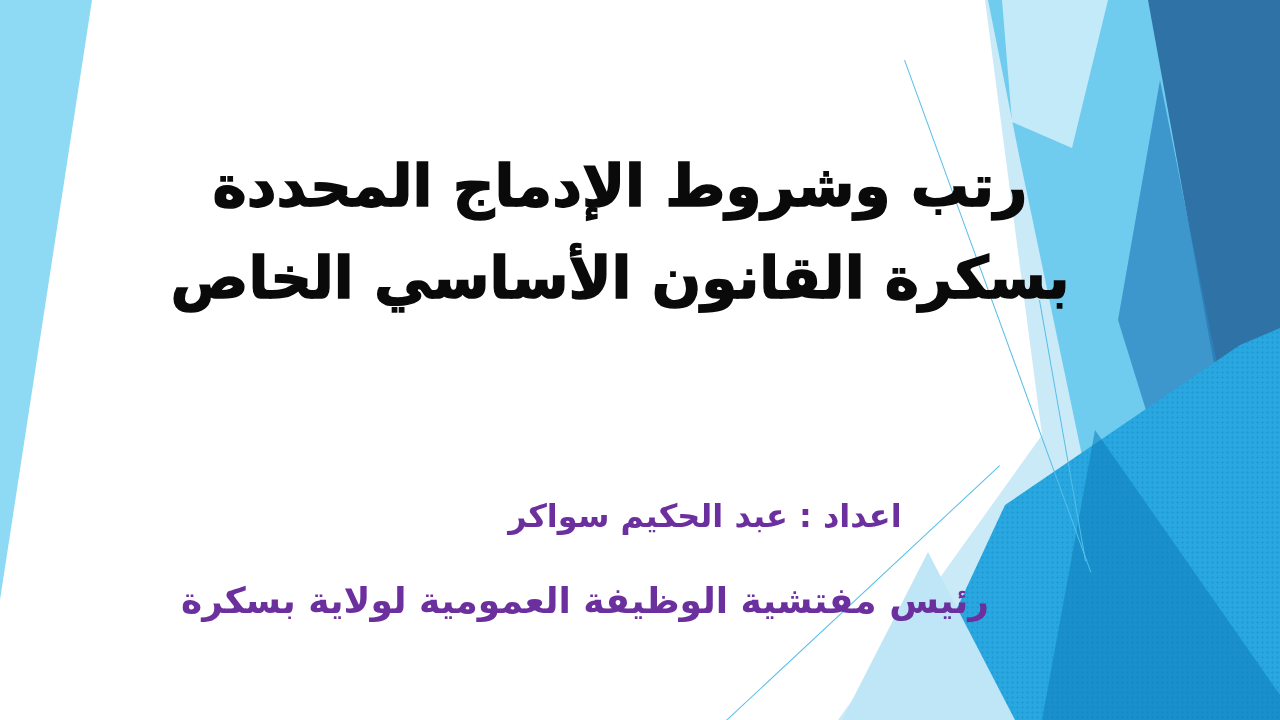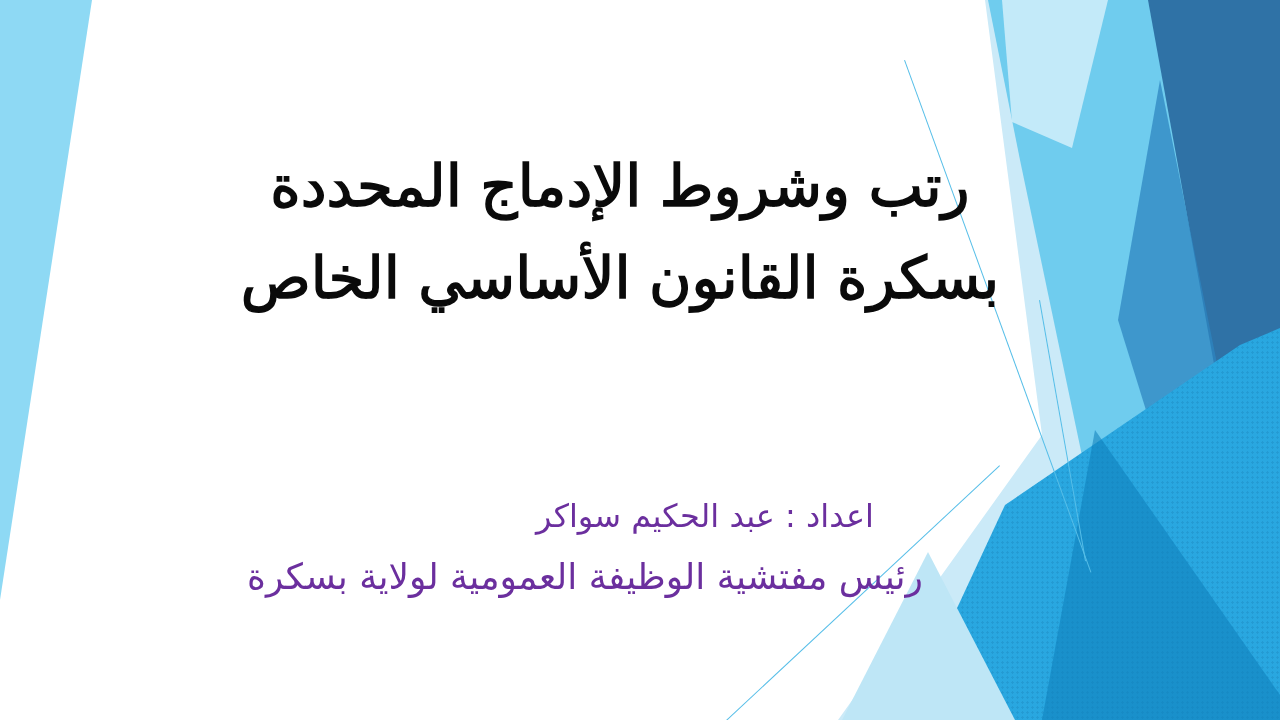--- a/index.html
+++ b/index.html
@@ -73,43 +73,43 @@
   .h3 { left: 1040px; top: 300px; width: 265px; transform: rotate(80deg); }
   
   .title-block {
     position: absolute;
     left: 150px;
     top: 140px;
     width: 940px;
     text-align: center;
     direction: rtl;
     color: #0A0A0A;
-    font-weight: 400;
+    font-weight: 700;
     font-size: 58px;
     line-height: 92px;
     font-family: "DejaVu Sans", sans-serif;
     -webkit-text-stroke: 1.5px #0A0A0A;
   }
   .subtitle-line {
     position: absolute;
     direction: rtl;
     white-space: nowrap;
     color: #6B2F9E;
-    font-weight: 400;
+    font-weight: 700;
     font-family: "DejaVu Sans", sans-serif;
     transform: translateX(-50%);
   }
   .subtitle-author {
     left: 705px;
     top: 497px;
     font-size: 32px;
   }
   .subtitle-role {
     left: 585px;
-    top: 556px;
+    top: 580px;
     font-size: 36px;
   }
 </style>
 </head>
 <body>
 
 <div class="slide">
 
   <div class="shape s-left-band"></div>
   <div class="shape s-pale-base"></div>

